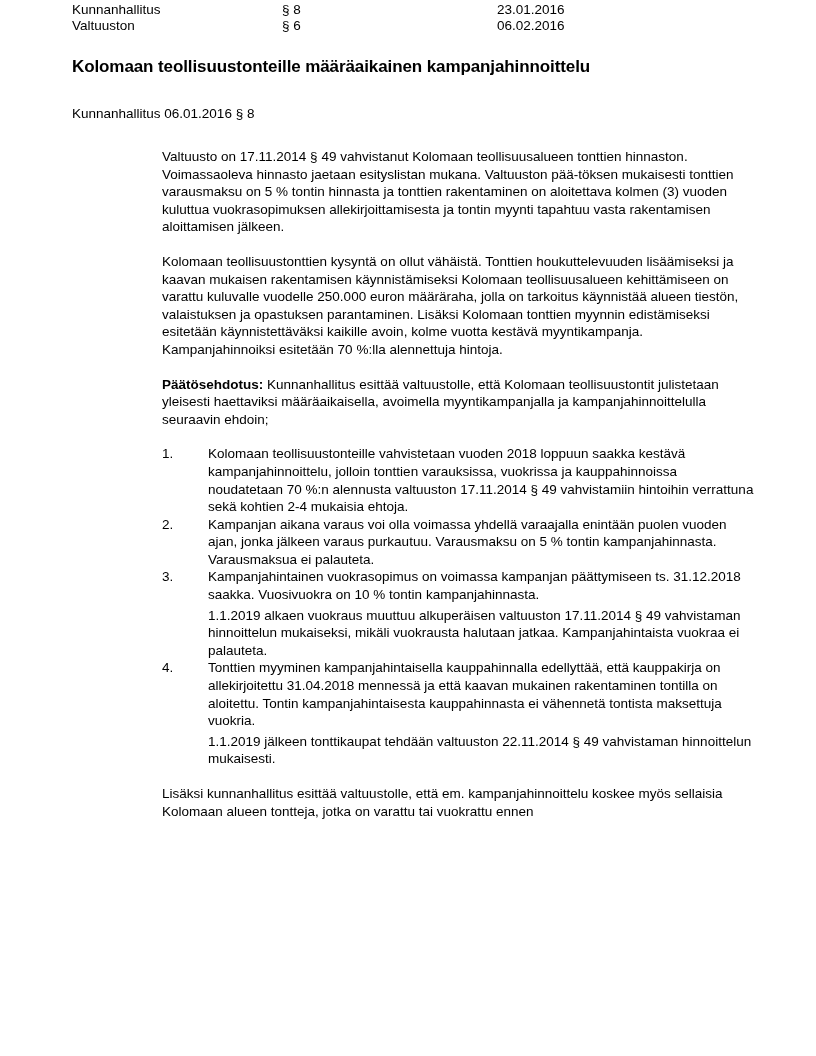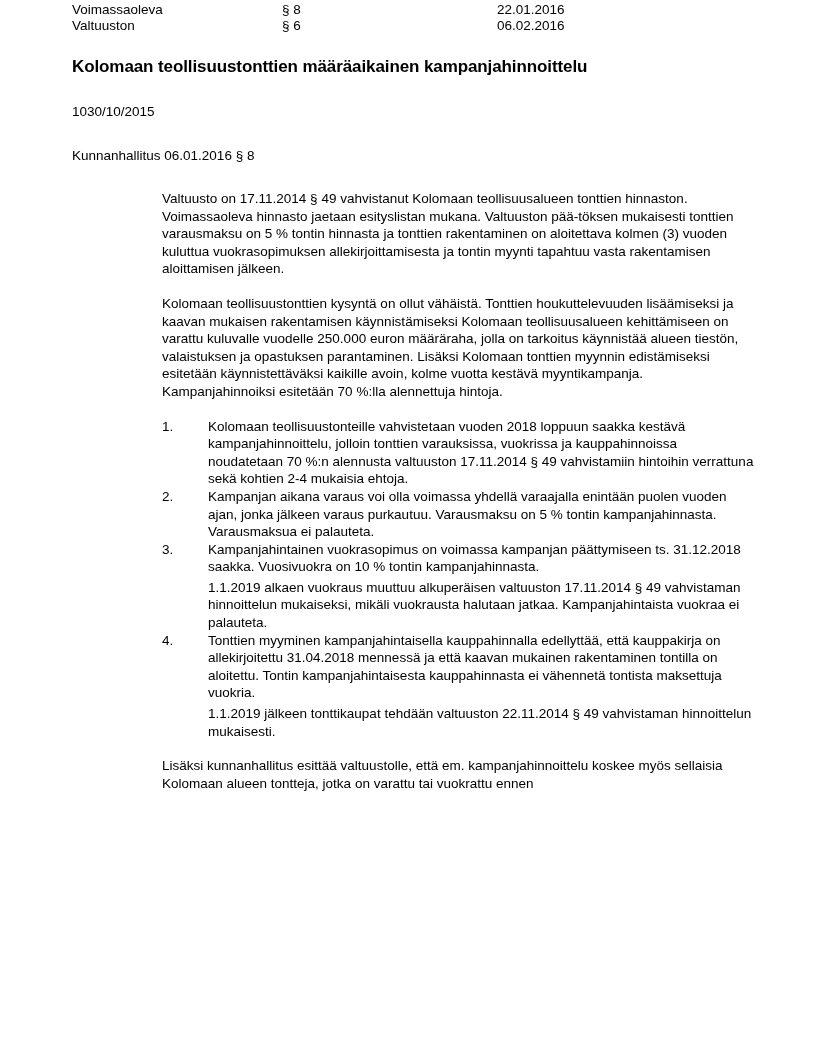--- a/index.html
+++ b/index.html
@@ -97,43 +97,43 @@
   }
 </style>
 </head>
 <body>
 
 <div class="page">
 
   <table class="meta-table">
     <tbody>
       <tr>
-        <td class="meta-body">Voimassaoleva</td>
+        <td class="meta-body">Kunnanhallitus</td>
         <td class="meta-sec">§ 8</td>
-        <td class="meta-date">22.01.2016</td>
+        <td class="meta-date">23.01.2016</td>
       </tr>
       <tr>
         <td class="meta-body">Valtuuston</td>
         <td class="meta-sec">§ 6</td>
         <td class="meta-date">06.02.2016</td>
       </tr>
     </tbody>
   </table>
 
-  <h1 class="doc-title">Kolomaan teollisuustonttien määräaikainen kampanjahinnoittelu</h1>
+  <h1 class="doc-title">Kolomaan teollisuustonteille määräaikainen kampanjahinnoittelu</h1>
 
-  <div class="doc-id">1030/10/2015</div>
 
   <div class="doc-ref">Kunnanhallitus 06.01.2016 § 8</div>
 
   <div class="body-block">
 
     <p class="para">Valtuusto on 17.11.2014 § 49 vahvistanut Kolomaan teollisuusalueen tonttien hinnaston. Voimassaoleva hinnasto jaetaan esityslistan mukana. Valtuuston pää-töksen mukaisesti tonttien varausmaksu on 5 % tontin hinnasta ja tonttien rakentaminen on aloitettava kolmen (3) vuoden kuluttua vuokrasopimuksen allekirjoittamisesta ja tontin myynti tapahtuu vasta rakentamisen aloittamisen jälkeen.</p>
     <p class="para">Kolomaan teollisuustonttien kysyntä on ollut vähäistä. Tonttien houkuttelevuuden lisäämiseksi ja kaavan mukaisen rakentamisen käynnistämiseksi Kolomaan teollisuusalueen kehittämiseen on varattu kuluvalle vuodelle 250.000 euron määräraha, jolla on tarkoitus käynnistää alueen tiestön, valaistuksen ja opastuksen parantaminen. Lisäksi Kolomaan tonttien myynnin edistämiseksi esitetään käynnistettäväksi kaikille avoin, kolme vuotta kestävä myyntikampanja. Kampanjahinnoiksi esitetään 70 %:lla alennettuja hintoja.</p>
 
+    <p class="para"><span class="lead-bold">Päätösehdotus:</span><span> Kunnanhallitus esittää valtuustolle, että Kolomaan teollisuustontit julistetaan yleisesti haettaviksi määräaikaisella, avoimella myyntikampanjalla ja kampanjahinnoittelulla seuraavin ehdoin;</span></p>
 
     <ol class="num-list">
       <li class="num-item">
         <span class="num">1.</span>
         <span>Kolomaan teollisuustonteille vahvistetaan vuoden 2018 loppuun saakka kestävä kampanjahinnoittelu, jolloin tonttien varauksissa, vuokrissa ja kauppahinnoissa noudatetaan 70 %:n alennusta valtuuston 17.11.2014 § 49 vahvistamiin hintoihin verrattuna sekä kohtien 2-4 mukaisia ehtoja.</span>
       </li>
       <li class="num-item">
         <span class="num">2.</span>
         <span>Kampanjan aikana varaus voi olla voimassa yhdellä varaajalla enintään puolen vuoden ajan, jonka jälkeen varaus purkautuu. Varausmaksu on 5 % tontin kampanjahinnasta. Varausmaksua ei palauteta.</span>
       </li>

